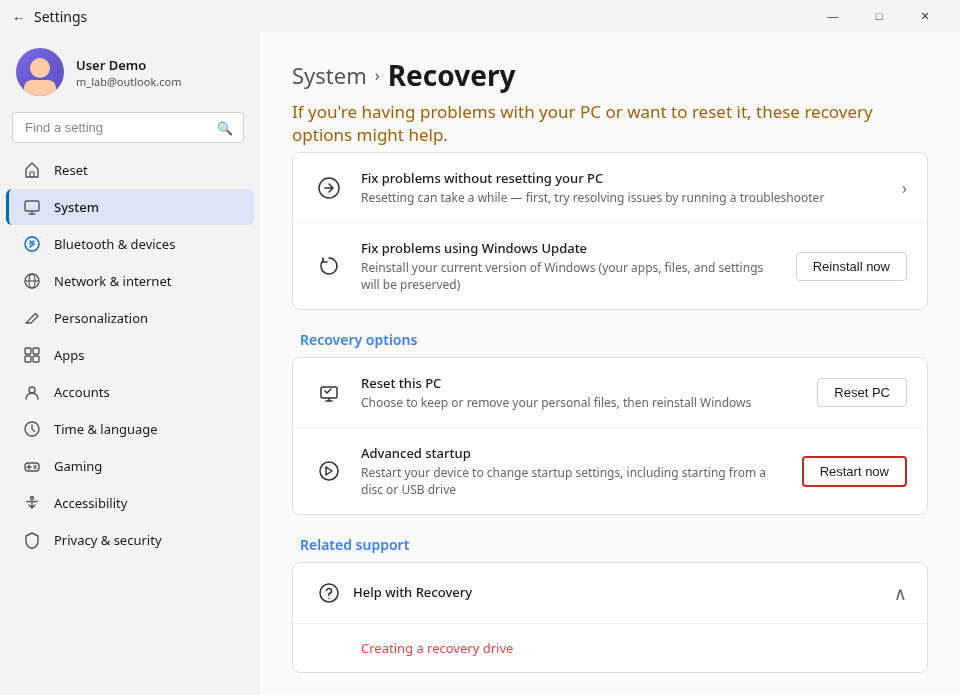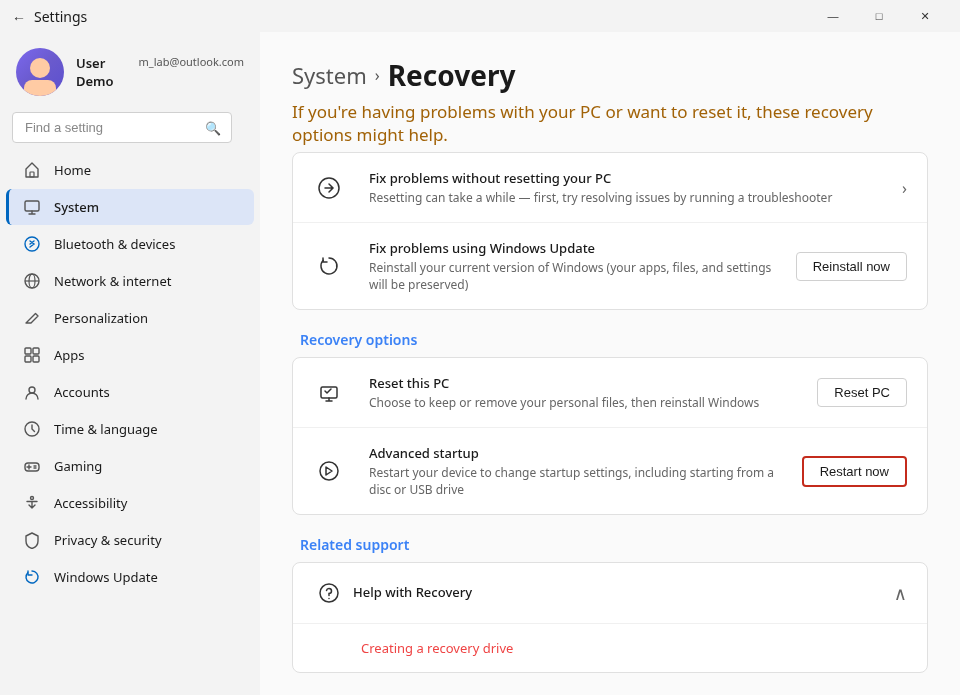--- a/index.html
+++ b/index.html
@@ -91,25 +91,25 @@
       border-radius: 50%;
       background: #ffcba4;
       margin-bottom: 2px;
     }
     .avatar-body {
       width: 32px;
       height: 16px;
       border-radius: 8px 8px 0 0;
       background: #ffcba4;
     }
-    .user-info { display: flex; flex-direction: row; }
+    .user-info { display: flex; flex-direction: column; }
     .user-name { font-size: 13px; font-weight: 600; color: #1a1a1a; }
     .user-email { font-size: 11px; color: #555; }
     .search-box {
-      margin: 4px 28px 8px 12px;
+      margin: 4px 16px 8px 12px;
       position: relative;
     }
     .search-input {
       width: 100%;
       padding: 7px 32px 7px 12px;
       border: 1px solid #d0d0d0;
       border-radius: 4px;
       background: white;
       font-size: 13px;
       color: #333;
@@ -186,21 +186,21 @@
       background: white;
       border-radius: 8px;
       margin-bottom: 4px;
       overflow: hidden;
       border: 1px solid #e0e0e0;
     }
     .card-item {
       display: flex;
       align-items: center;
       padding: 16px 20px;
-      gap: 24px;
+      gap: 16px;
       border-bottom: 1px solid #f0f0f0;
     }
     .card-item:last-child { border-bottom: none; }
     .card-item-icon {
       width: 32px;
       height: 32px;
       display: flex;
       align-items: center;
       justify-content: center;
       flex-shrink: 0;
@@ -338,21 +338,21 @@
     </div>
 
     <div id="nav-list">
         <div class="nav-item">
           <span class="nav-icon">
             <svg width="18" height="18" viewBox="0 0 18 18" fill="none">
               <path d="M3 8L9 2l6 6v8H3V8z" stroke="#555" stroke-width="1.4" stroke-linejoin="round"></path>
               <rect x="7" y="11" width="4" height="5" rx="0.5" stroke="#555" stroke-width="1.2"></rect>
             </svg>
           </span>
-          <span>Home</span>
+          <span>Reset</span>
         </div>
         <div class="nav-item active">
           <span class="nav-icon">
             <svg width="18" height="18" viewBox="0 0 18 18" fill="none">
               <rect x="2" y="3" width="14" height="10" rx="1.5" stroke="#555" stroke-width="1.4"></rect>
               <path d="M6 16h6M9 13v3" stroke="#555" stroke-width="1.4" stroke-linecap="round"></path>
             </svg>
           </span>
           <span>System</span>
         </div>
@@ -430,29 +430,20 @@
           </span>
           <span>Accessibility</span>
         </div>
         <div class="nav-item">
           <span class="nav-icon">
             <svg width="18" height="18" viewBox="0 0 18 18" fill="none">
               <path d="M9 2L3 5v5c0 3.5 2.5 6.5 6 7.5 3.5-1 6-4 6-7.5V5L9 2z" stroke="#555" stroke-width="1.4" stroke-linejoin="round"></path>
             </svg>
           </span>
           <span>Privacy &amp; security</span>
-        </div>
-        <div class="nav-item">
-          <span class="nav-icon">
-            <svg width="18" height="18" viewBox="0 0 18 18" fill="none">
-              <path d="M9 3a6 6 0 1 1-4.24 1.76" stroke="#0067c0" stroke-width="1.4" stroke-linecap="round"></path>
-              <path d="M5 3v4h4" stroke="#0067c0" stroke-width="1.4" stroke-linecap="round" stroke-linejoin="round"></path>
-            </svg>
-          </span>
-          <span>Windows Update</span>
         </div>
       </div>
   </div>
 
   <div class="main-content">
 
     <div class="breadcrumb">
       <span class="breadcrumb-system">System</span>
       <span class="breadcrumb-arrow">›</span>
       <span class="breadcrumb-current">Recovery</span>

